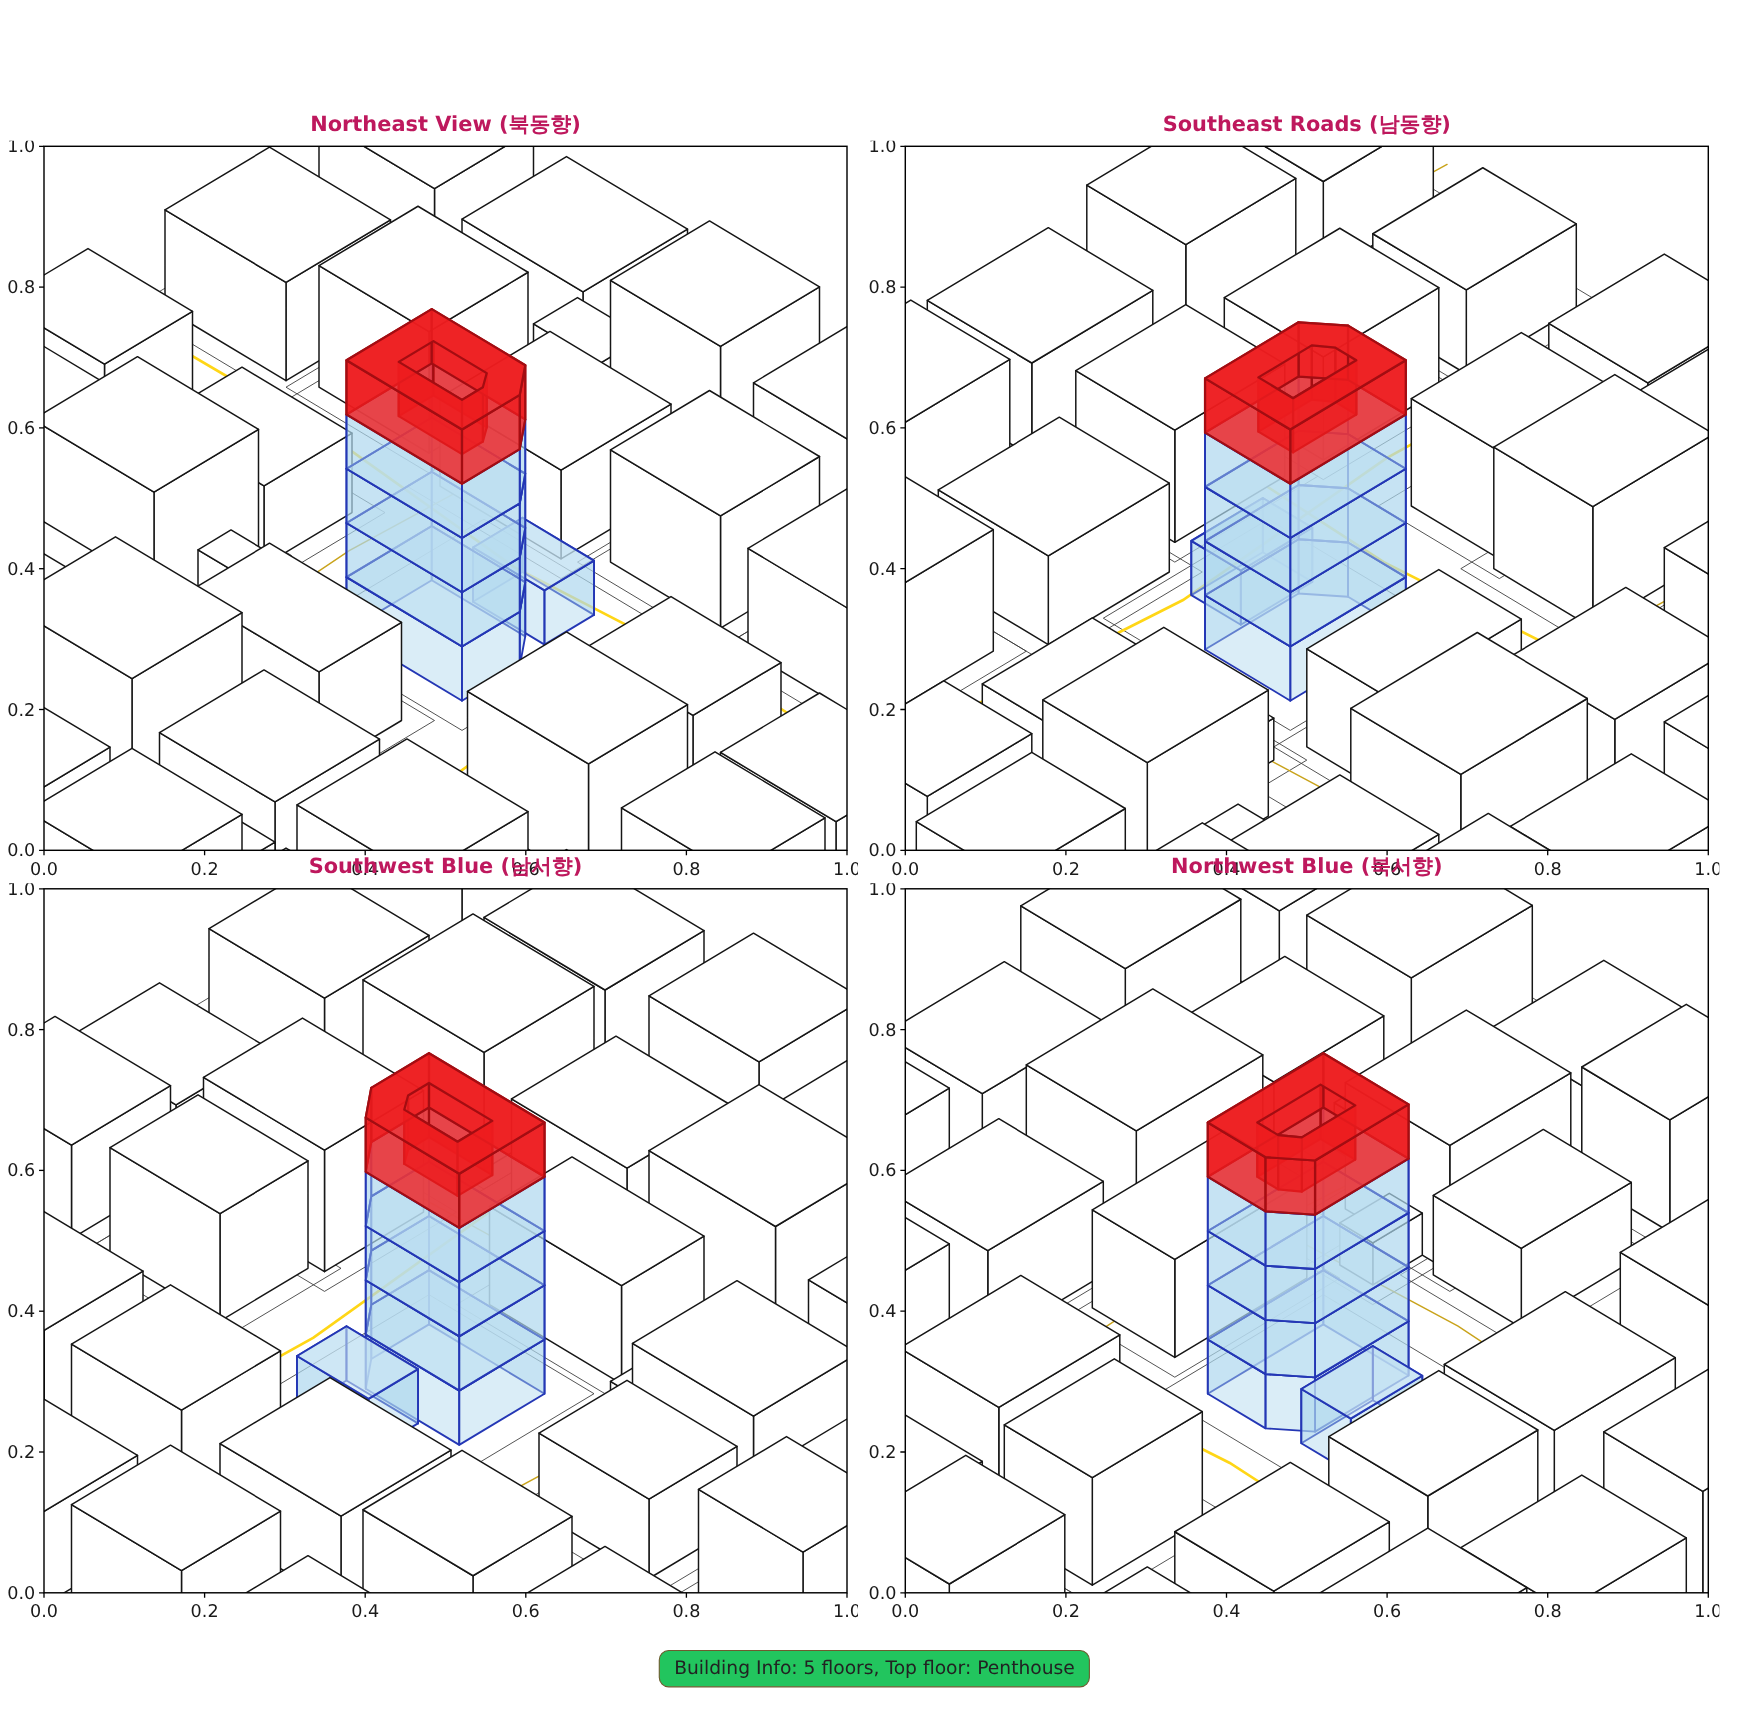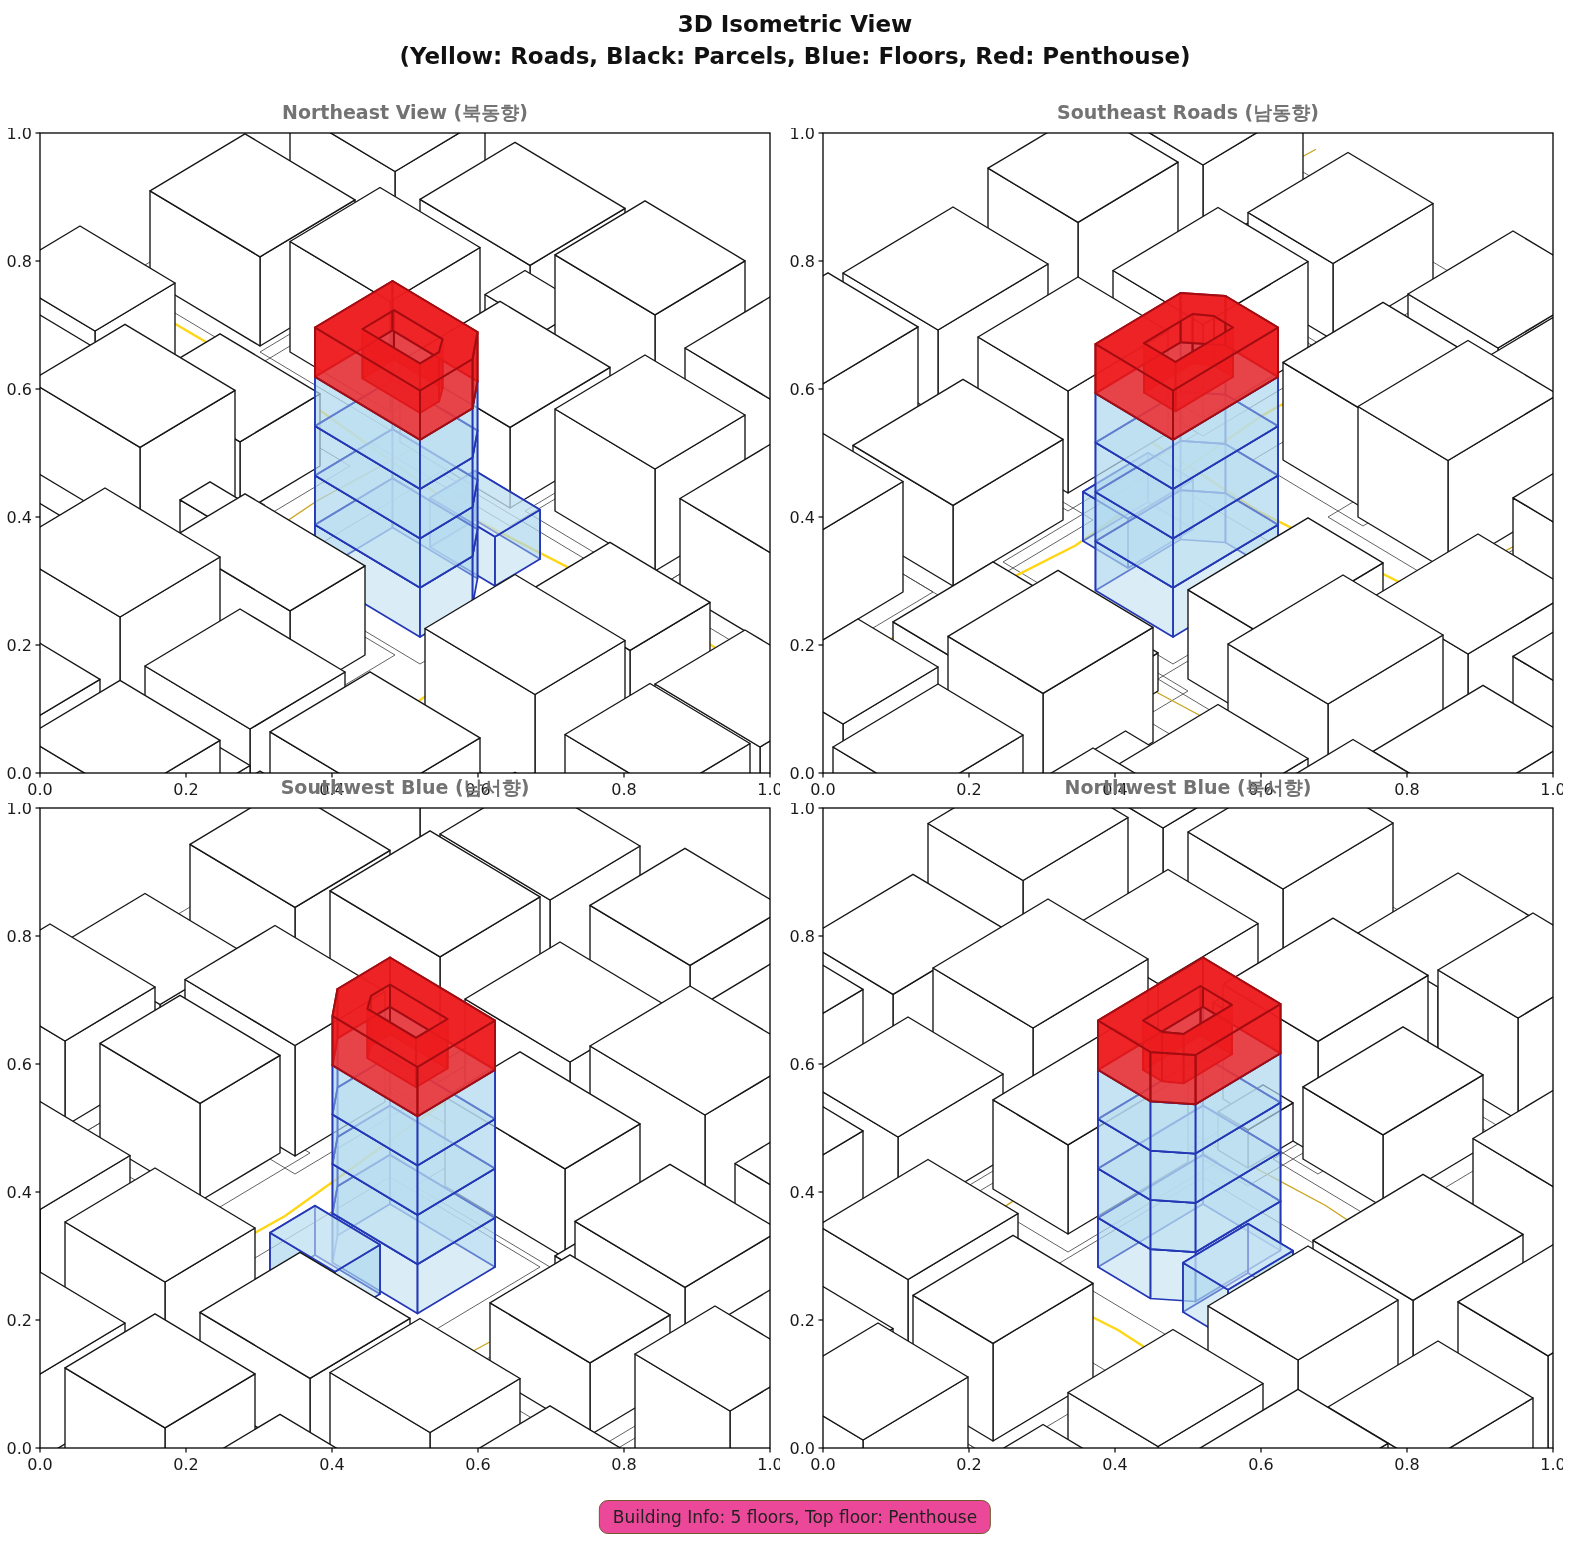--- a/index.html
+++ b/index.html
@@ -1,34 +1,30 @@
 <!DOCTYPE html>
 <html><head>
 <meta charset="utf-8">
 <style>
   html,body{margin:0;padding:0;background:#ffffff;}
   body{width:1590px;height:1560px;position:relative;font-family:"DejaVu Sans","Liberation Sans",sans-serif;color:#1a1a1a;}
   .figure{position:absolute;inset:0;background:#ffffff;}
   .suptitle{position:absolute;top:8px;left:0;width:100%;text-align:center;font-weight:bold;font-size:23px;line-height:1.4;color:#111;}
   .panel{position:absolute;width:780px;height:718px;}
-  .ptitle{position:absolute;top:0;left:40px;width:730px;text-align:center;font-weight:bold;font-size:19px;color:#737373;}
+  .ptitle{position:absolute;top:0;left:40px;width:730px;text-align:center;font-weight:bold;font-size:19px;color:#be185d;}
   .plot{position:absolute;top:28px;left:0;}
   .infobox{position:absolute;top:1500px;left:50%;transform:translateX(-50%);
-    background:#ec4899;border:1.5px solid #6E5B2E;border-radius:9px;
+    background:#22c55e;border:1.5px solid #6E5B2E;border-radius:9px;
     padding:6px 13px;font-size:17px;color:#222;white-space:nowrap;text-align:center;}
 </style>
 </head>
 <body>
 
 <div class="figure">
 
-  <div class="suptitle">
-    <div>3D Isometric View</div>
-    <div>(Yellow: Roads, Black: Parcels, Blue: Floors, Red: Penthouse)</div>
-  </div>
 
   <div class="panel" style="left:0px;top:100px">
     <div class="ptitle">Northeast View (북동향)</div>
     <svg class="plot" width="780" height="690">
         <defs>
           <clipPath id="clip0">
             <rect x="40" y="5" width="730" height="640"></rect>
           </clipPath>
         </defs>
         <rect x="40" y="5" width="730" height="640" fill="#ffffff"></rect>

